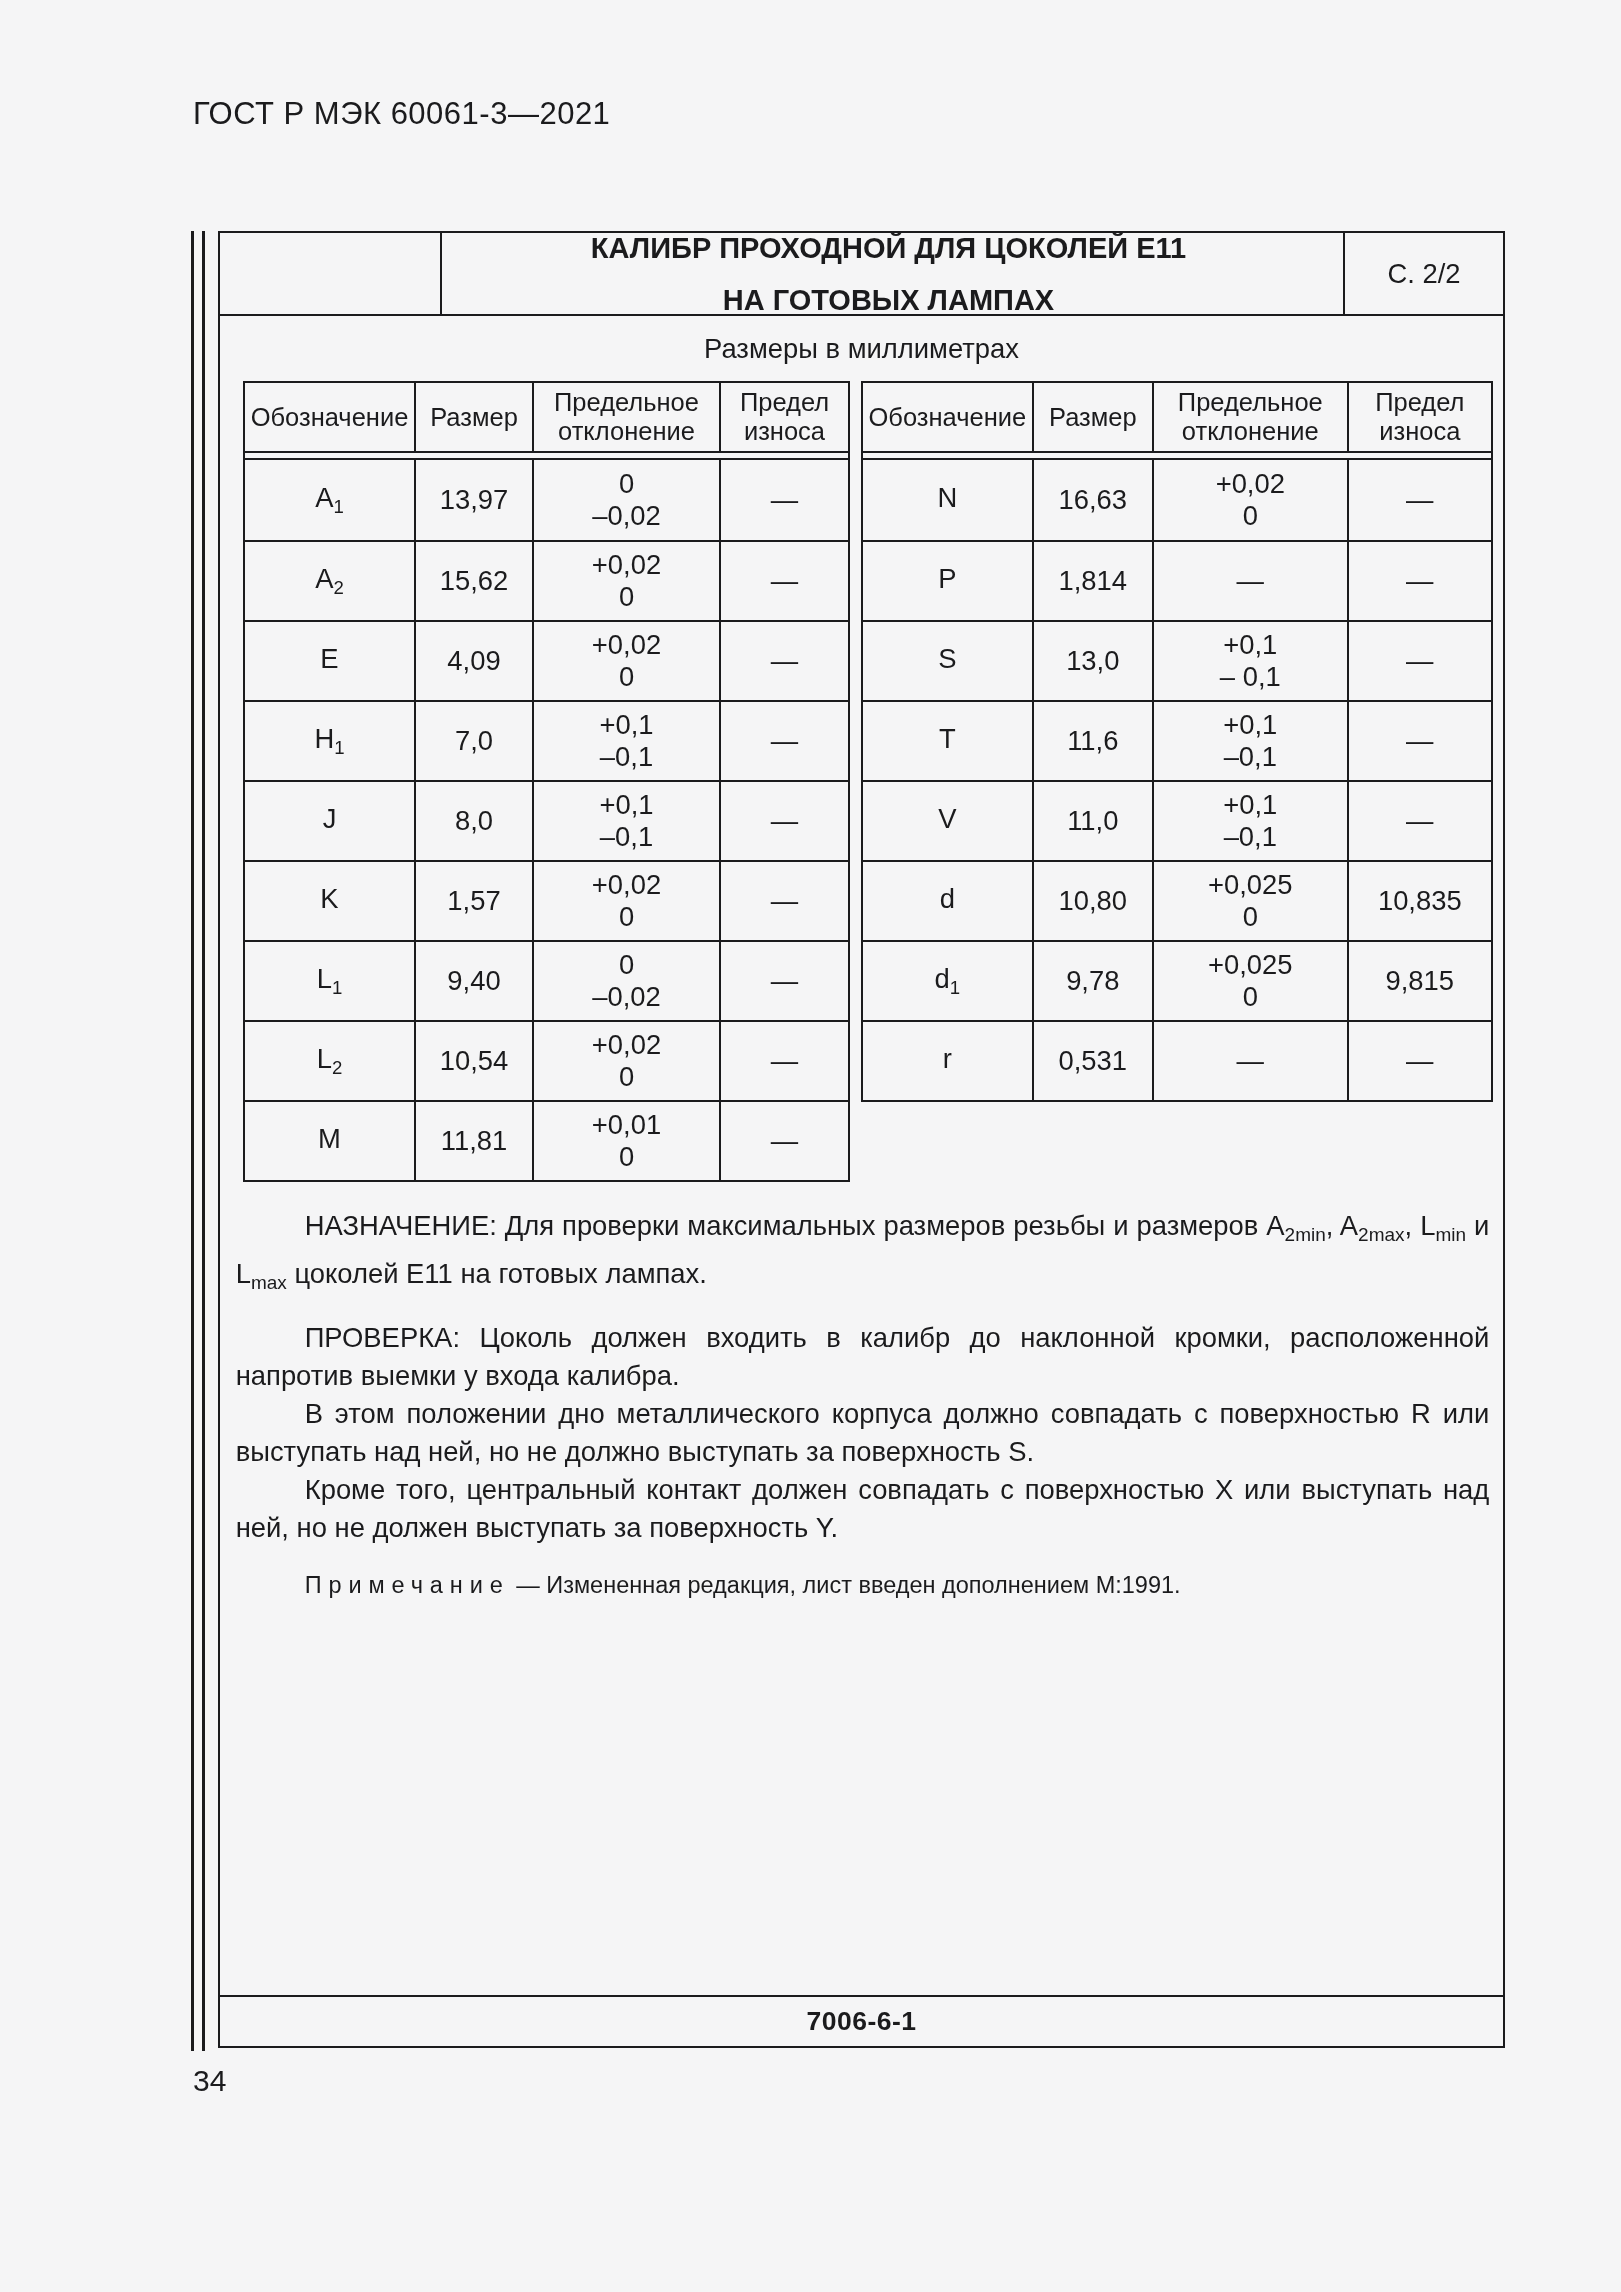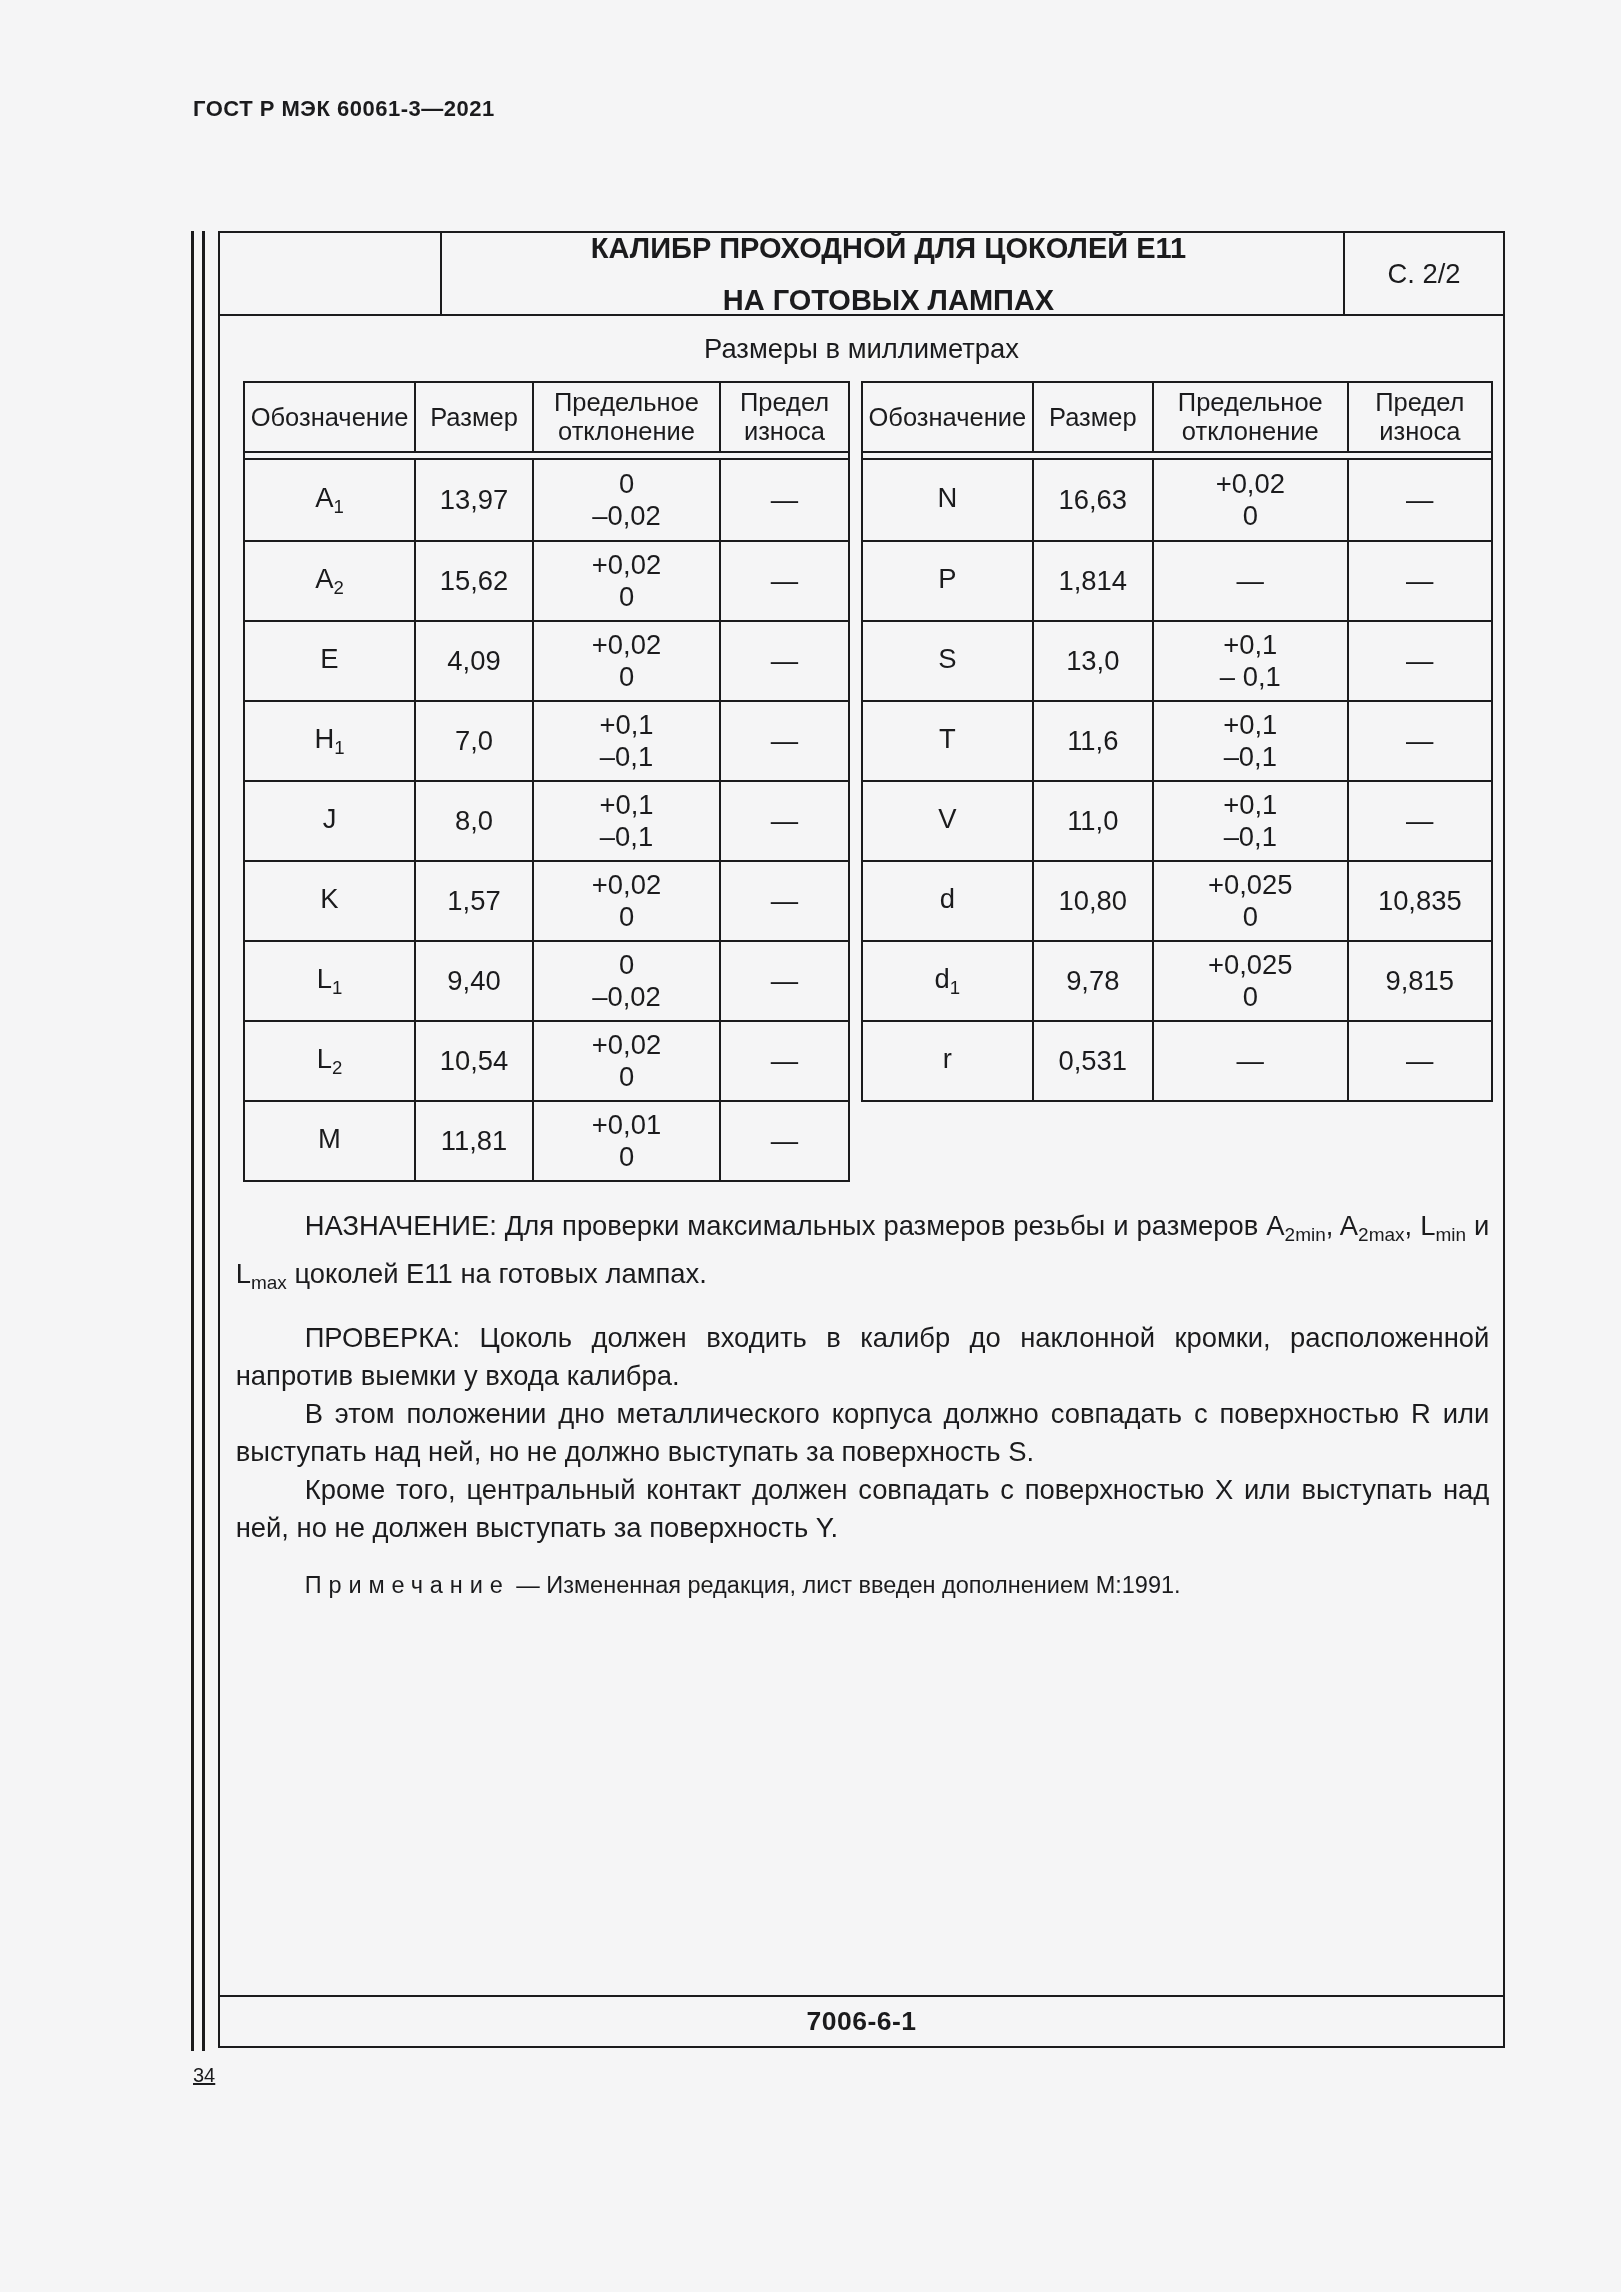--- a/index.html
+++ b/index.html
@@ -3,21 +3,21 @@
 <meta charset="utf-8">
 <style>
   :root { --ink: #1b1b1d; --bg: #f5f5f6; }
   * { margin: 0; padding: 0; box-sizing: border-box; }
   html, body { background: var(--bg); }
   .page {
     position: relative; width: 1621px; height: 2293px;
     background: var(--bg); color: var(--ink);
     font-family: "Liberation Sans", sans-serif; overflow: hidden;
   }
-  .doc-code { position: absolute; left: 193px; top: 96px; font-size: 22px; font-weight: bold; letter-spacing: 0.5px; }
+  .doc-code { position: absolute; left: 193px; top: 96px; font-size: 31px; font-weight: normal; letter-spacing: 0.5px; }
   .margin-rule {
     position: absolute; left: 191px; top: 231px; width: 13.7px; height: 1820px;
     border-left: 3.9px solid var(--ink); border-right: 3.9px solid var(--ink);
   }
   .main-box {
     position: absolute; left: 218px; top: 231px; width: 1287px; height: 1817px;
     border: 2.9px solid var(--ink);
   }
   
   .title-row { display: flex; height: 83px; border-bottom: 2.9px solid var(--ink); }
@@ -48,21 +48,21 @@
   .para { margin: 0 13.7px 0 15.7px; font-size: 27.4px; line-height: 38px; text-align: justify; text-indent: 69px; }
   .p-purpose { margin-top: 25.5px; }
   .p-check { margin-top: 16.7px; }
   .para sub { font-size: 19px; }
   .note { margin: 23.5px 13.7px 0 15.7px; font-size: 23.5px; line-height: 31px; text-indent: 69px; }
   .note-label { letter-spacing: 6.9px; }
   
   .footer-row { position: absolute; left: 0; right: 0; bottom: 0; height: 51px;
     border-top: 2.9px solid var(--ink); display: flex; align-items: center; justify-content: center;
     font-weight: bold; font-size: 26.5px; letter-spacing: 0.5px; }
-  .page-num { position: absolute; left: 193px; top: 2064px; font-size: 20px; text-decoration: underline; }
+  .page-num { position: absolute; left: 193px; top: 2064px; font-size: 30px; }
 </style>
 </head>
 <body>
 
 <div class="page">
 
   <div class="doc-code">ГОСТ Р МЭК 60061-3—2021</div>
 
   <div class="margin-rule"></div>
 

